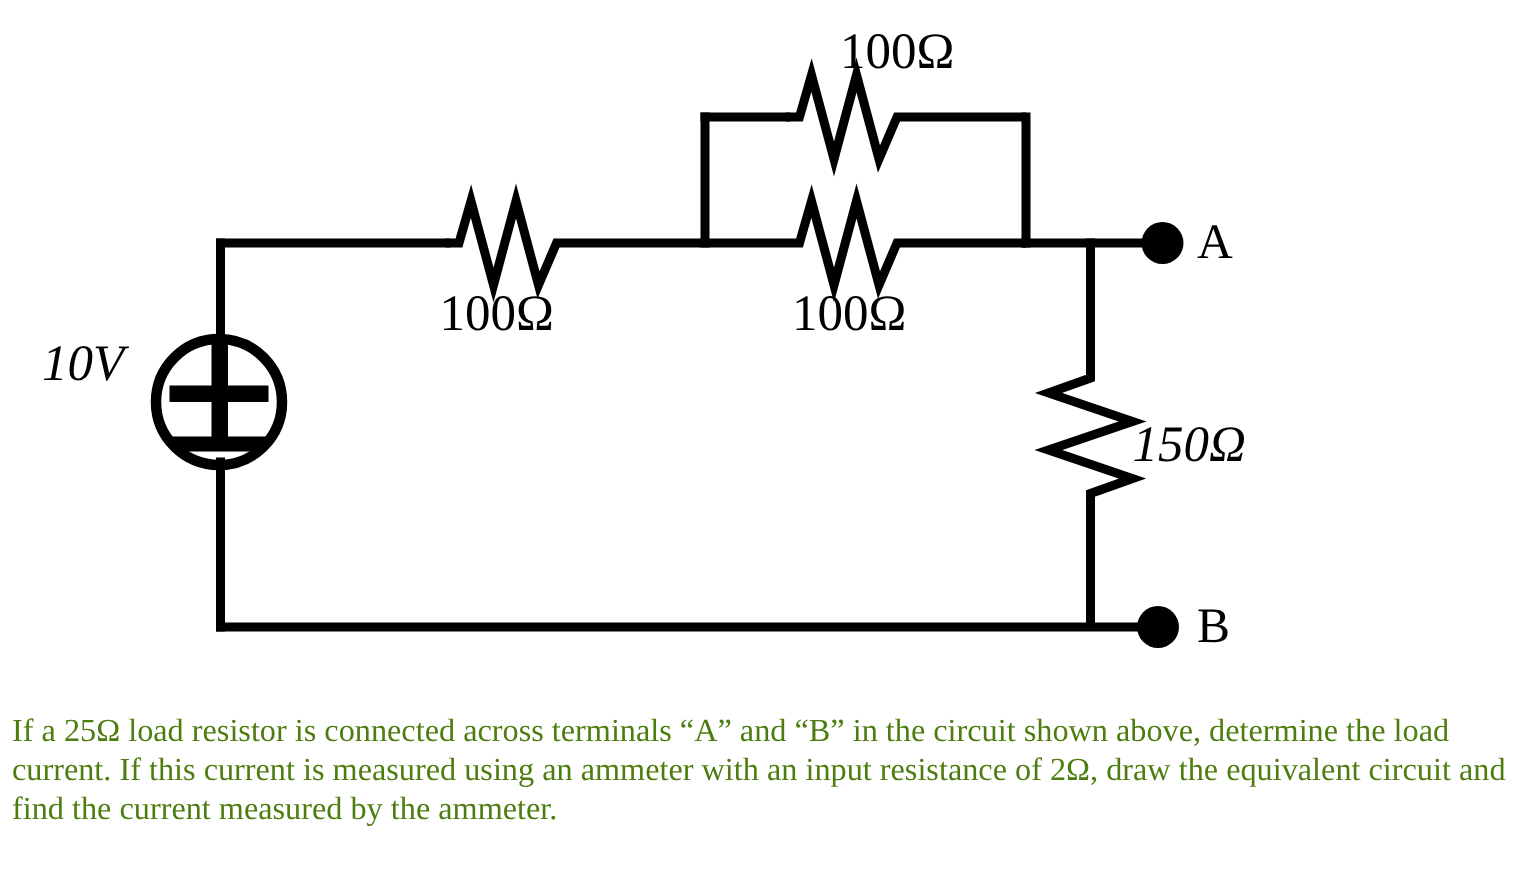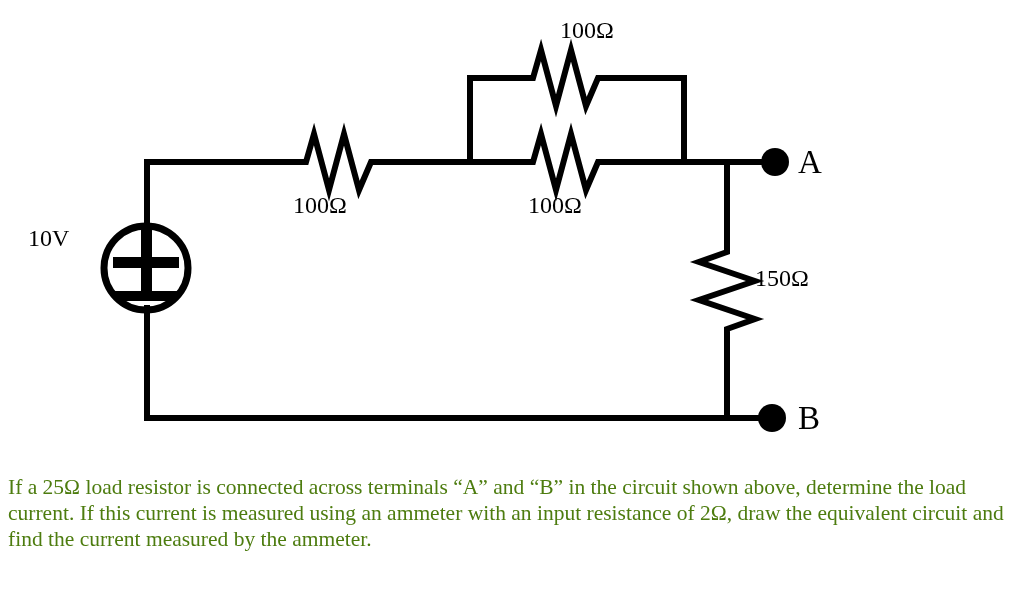--- a/index.html
+++ b/index.html
@@ -48,38 +48,38 @@
   }
   .sym {
     fill: #000000;
   }
   .node-dot {
     fill: #000000;
   }
   .lbl {
     position: absolute;
     font-family: "Liberation Serif", "DejaVu Serif", serif;
-    font-size: 24px;
+    font-size: 34px;
     line-height: 1;
     color: #000000;
     white-space: nowrap;
   }
   .term-lbl {
     position: absolute;
     font-family: "Liberation Serif", "DejaVu Serif", serif;
     font-size: 33px;
     line-height: 1;
     color: #000000;
     white-space: nowrap;
   }
-  #lbl-source   { left: 28px;  top: 226px; }
+  #lbl-source   { left: 28px;  top: 226px; font-style: italic; }
   #lbl-r-series { left: 293px; top: 193px; }
   #lbl-r-par-top{ left: 560px; top: 18px;  }
   #lbl-r-par-bot{ left: 528px; top: 193px; }
-  #lbl-r-load   { left: 755px; top: 266px; }
+  #lbl-r-load   { left: 755px; top: 280px; font-style: italic; }
   #lbl-term-a   { left: 798px; top: 146px; }
   #lbl-term-b   { left: 798px; top: 402px; }
 
   #question-text {
     position: absolute;
     left: 8px;
     top: 452px;
     width: 1008px;
     font-family: "Liberation Serif", "DejaVu Serif", serif;
     font-size: 21.5px;

